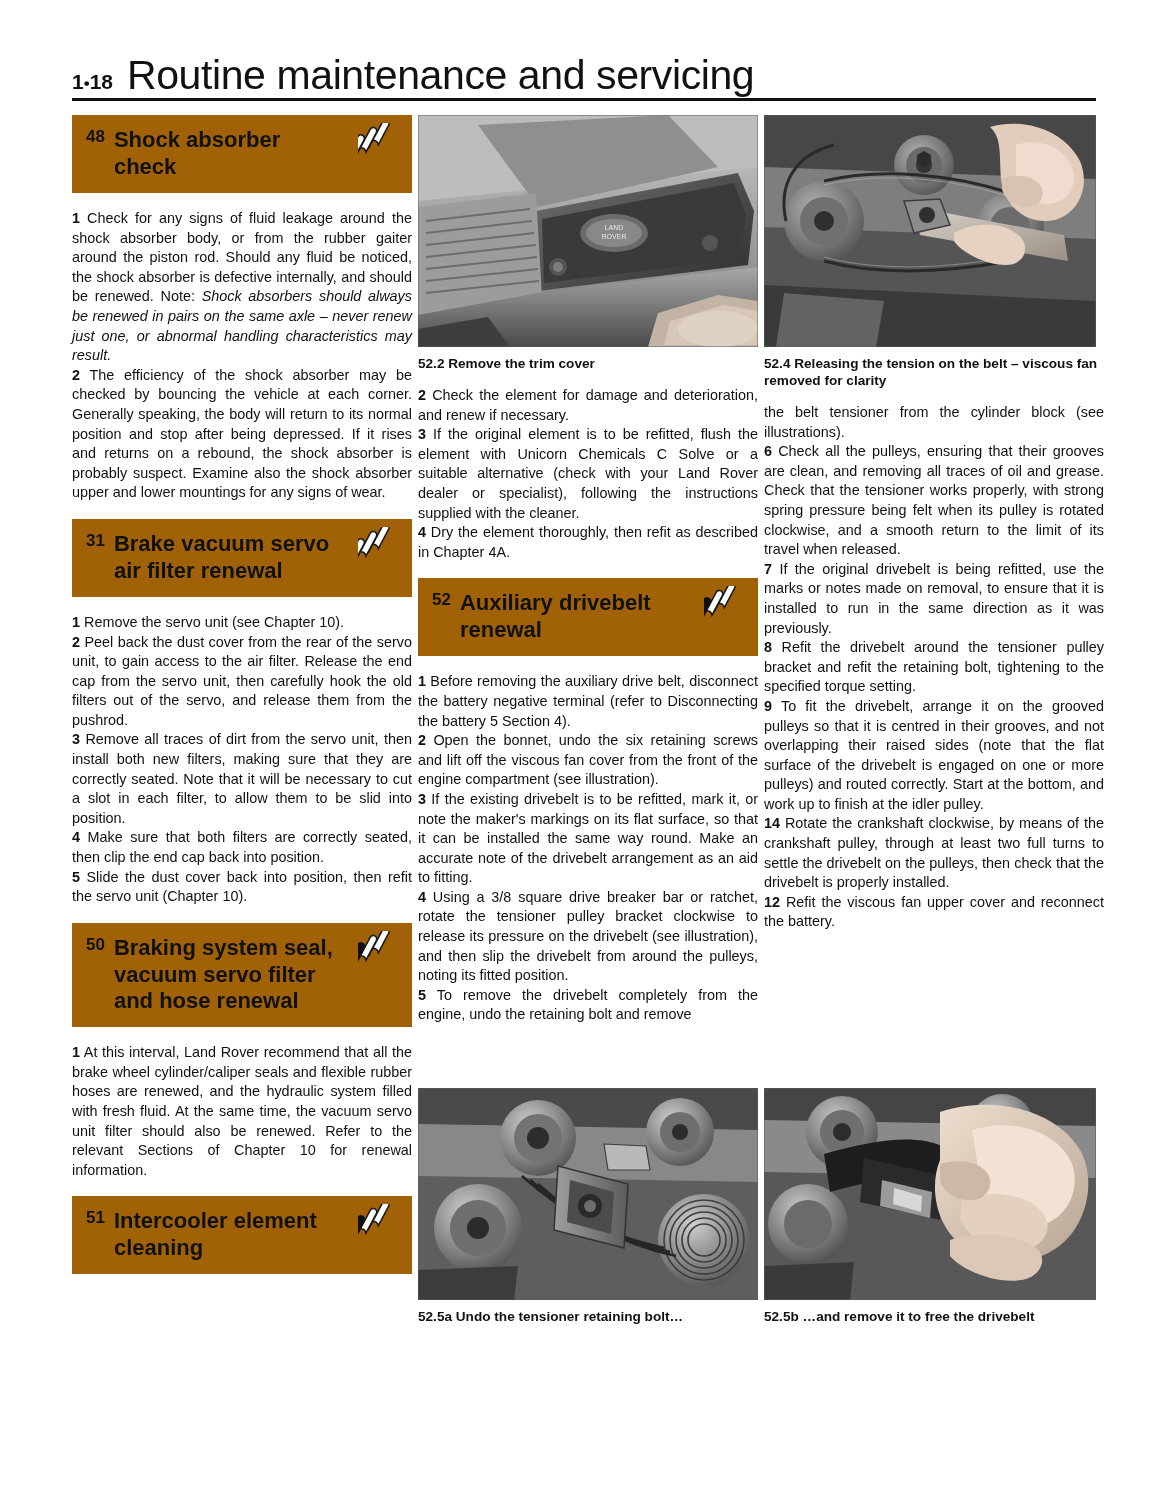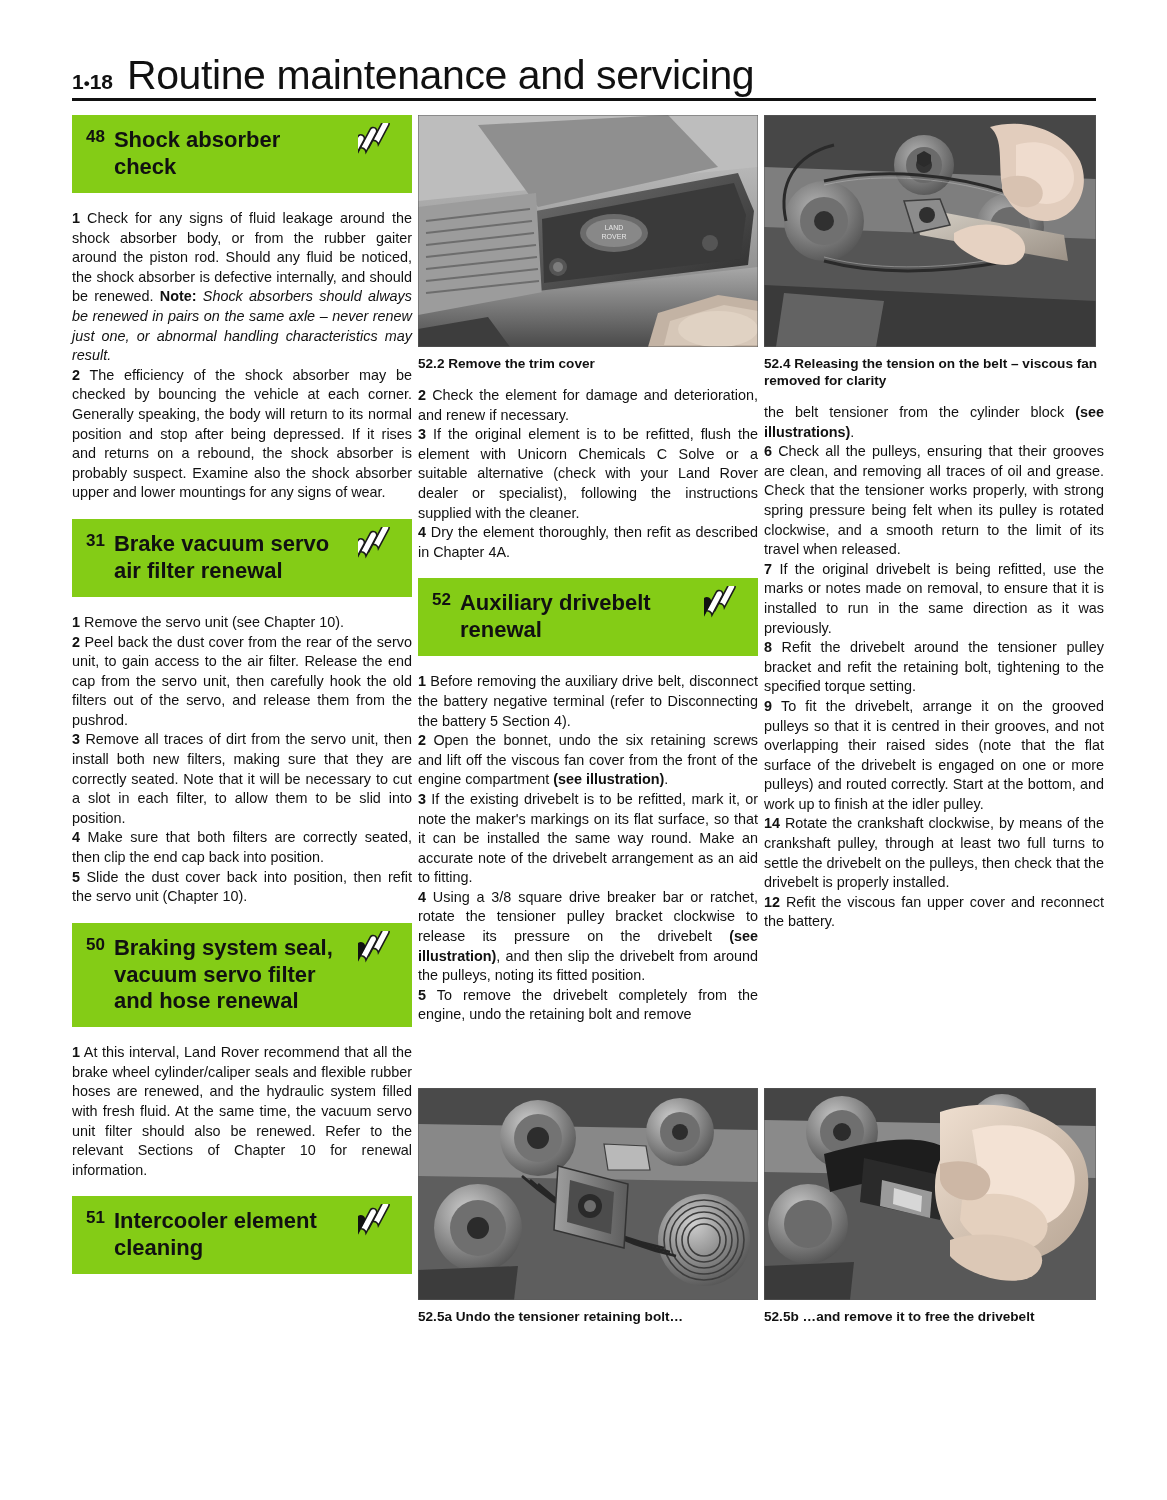--- a/index.html
+++ b/index.html
@@ -63,21 +63,21 @@
     position: absolute;
     width: 340px;
     top: 115px;
   }
   .col-left   { left: 72px; }
   .col-mid    { left: 418px; }
   .col-right  { left: 764px; }
 
   
   .section-head {
-    background: #84cc16;
+    background: #a16207;
     box-sizing: border-box;
     padding: 12px 12px 12px 14px;
     margin-bottom: 16px;
     position: relative;
     min-height: 78px;
   }
   .section-head .sh-inner {
     display: flex;
     align-items: flex-start;
     padding-right: 54px;
@@ -106,21 +106,21 @@
   
   .para {
     font-size: 14.4px;
     line-height: 19.6px;
     text-align: justify;
     text-justify: inter-word;
     margin: 0 0 0 0;
     hyphens: none;
   }
   .para .n { font-weight: bold; }
-  .para b  { font-weight: bold; }
+  .para b  { font-weight: normal; }
   .para i  { font-style: italic; }
   .para:last-child { text-align: justify; }
 
   
   .textblock { margin-bottom: 16px; }
 
   
   .photo {
     position: relative;
     background: #8d8d8d;

